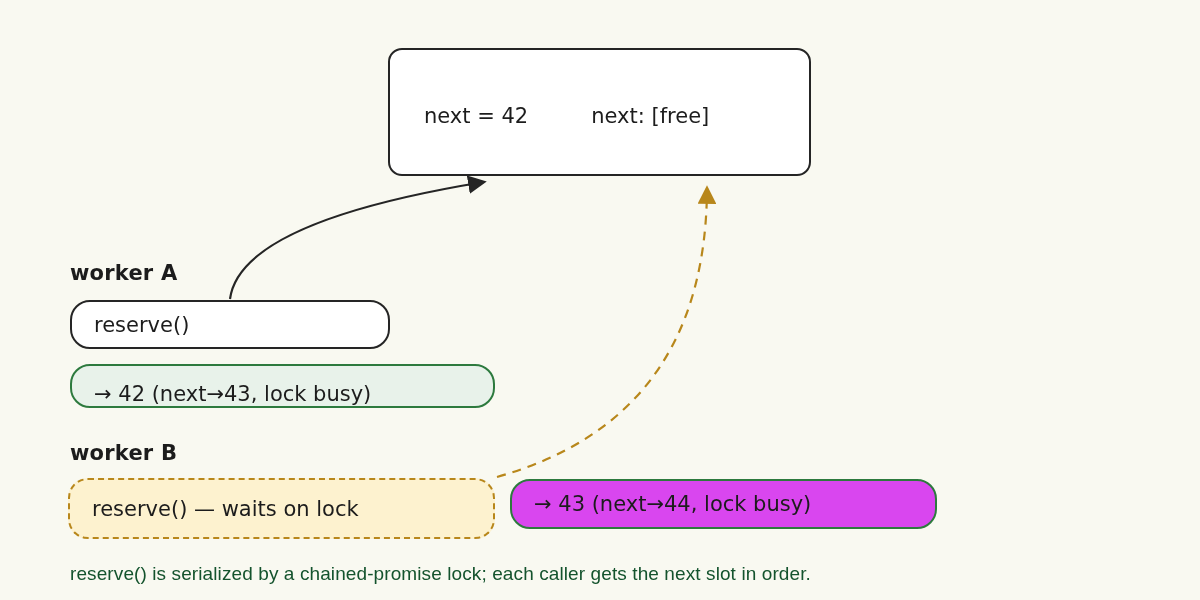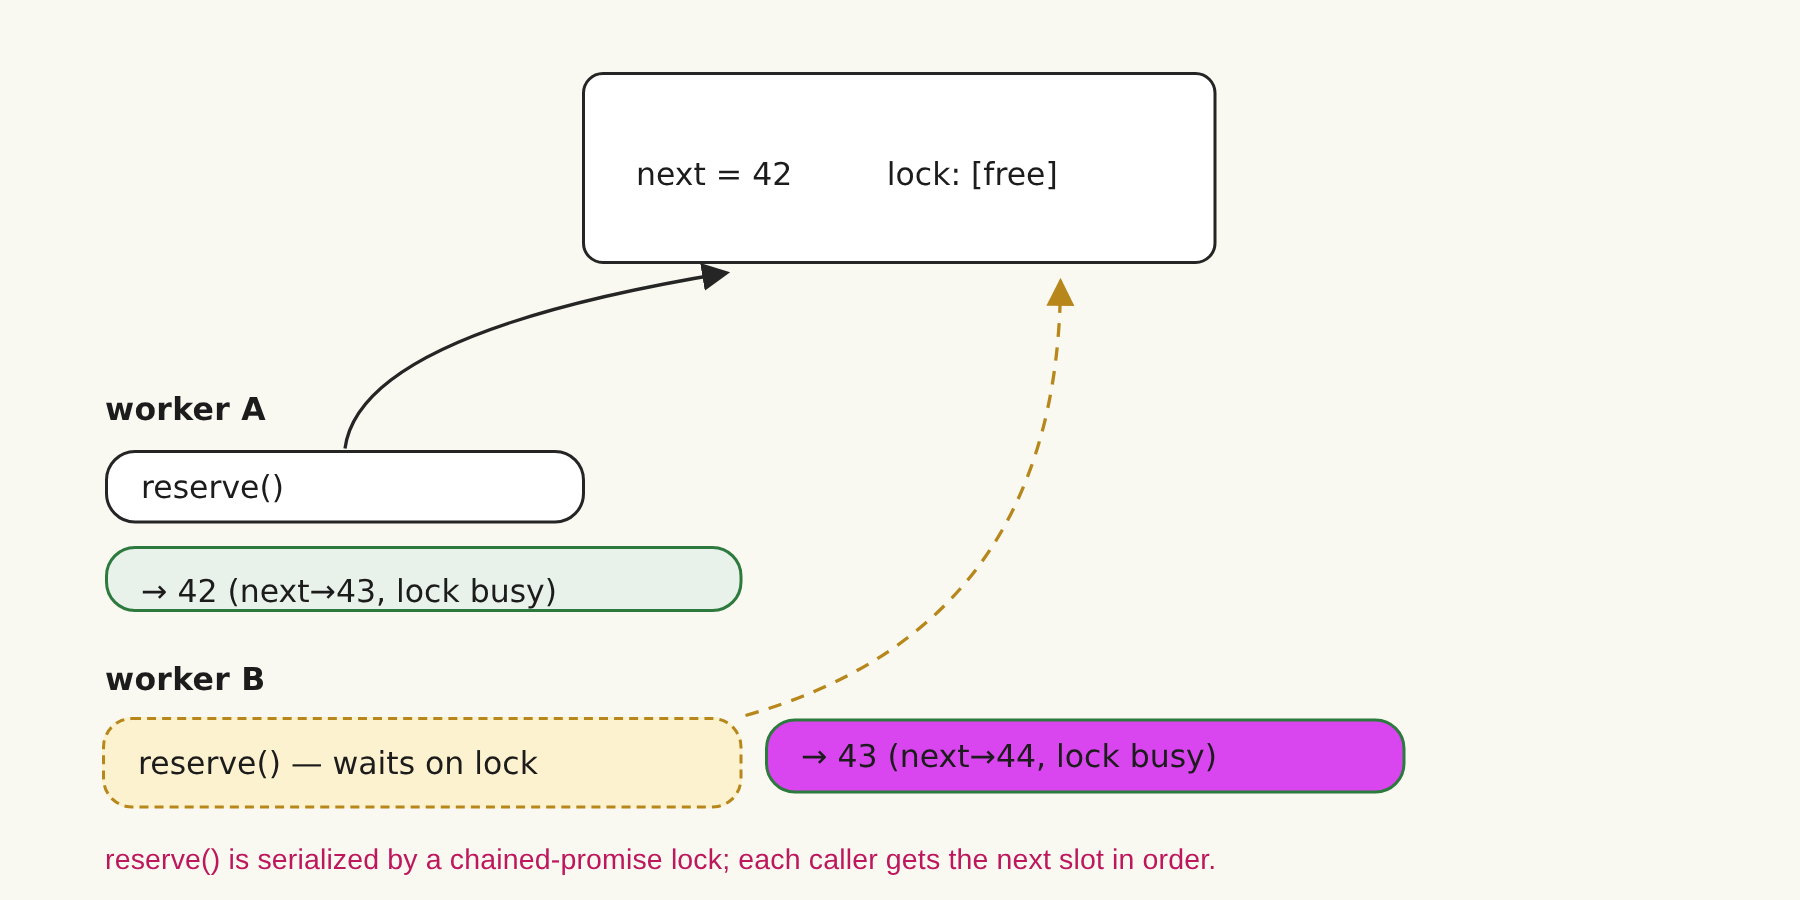--- a/index.html
+++ b/index.html
@@ -85,21 +85,21 @@
     background: #d946ef;
     border: 2px solid #2d7a3e;
   }
 
   
   .caption {
     left: 70px;
     top: 563px;
     font-family: "Liberation Sans", sans-serif;
     font-size: 19px;
-    color: #be185d;
+    color: #14532d;
     letter-spacing: 0.1px;
   }
 
   
   .arrows-svg {
     left: 0; top: 0;
     width: 1200px;
     height: 600px;
     pointer-events: none;
   }
@@ -116,21 +116,21 @@
       <path d="M0,0 L10,5 L0,10 z" fill="#b8871b"></path>
     </marker>
   </defs>
   <path d="M 230 299 Q 240 222 484 182" fill="none" stroke="#252525" stroke-width="2.2" marker-end="url(#arrow-dark)"></path>
   <path d="M 497 477 Q 706 418 707 188" fill="none" stroke="#b8871b" stroke-width="2.2" stroke-dasharray="9 7" marker-end="url(#arrow-gold)"></path>
 </svg>
 
 <div class="abs tracker-box">
   <div class="tracker-row">
     <span>next = 42</span>
-    <span>lock: [free]</span>
+    <span>next: [free]</span>
   </div>
 </div>
 
 <div class="abs worker-label worker-a-label">worker A</div>
 
 <div class="abs node-box call-box-a">
   <span>reserve()</span>
 </div>
 
 <div class="abs node-box result-box-a">

